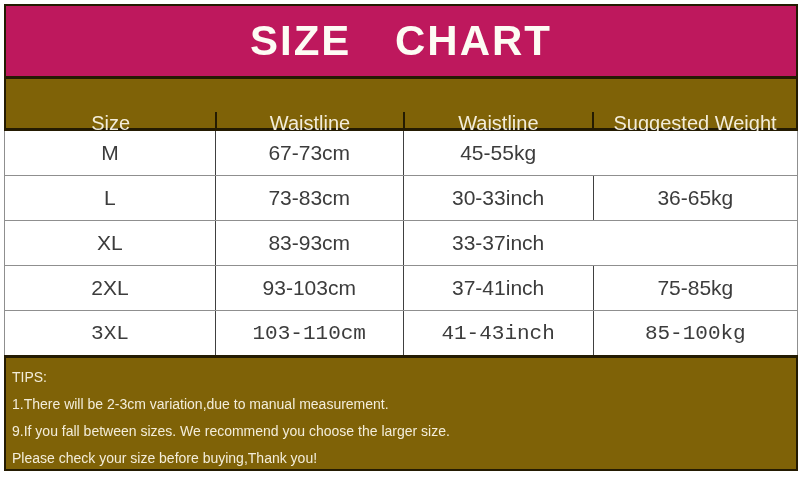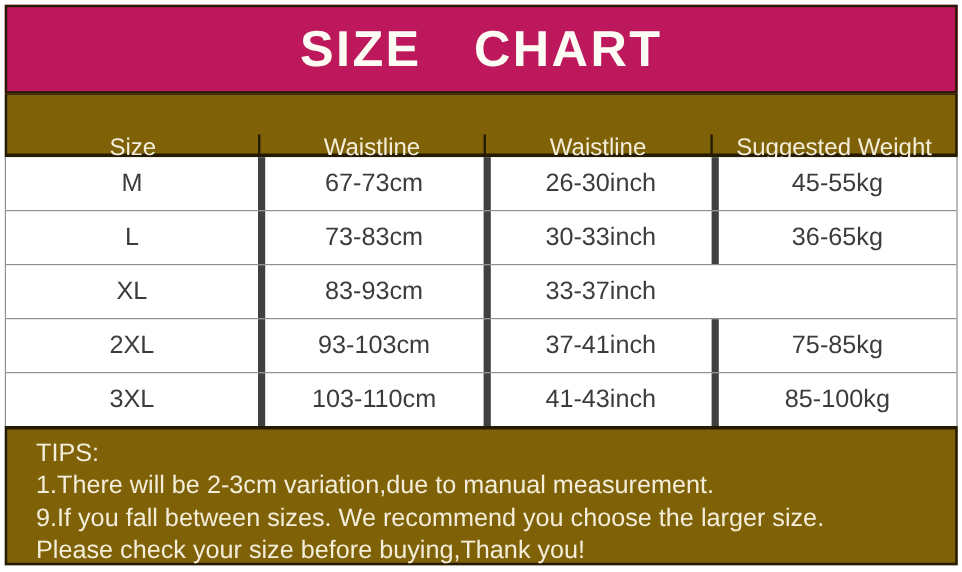--- a/index.html
+++ b/index.html
@@ -77,41 +77,41 @@
     background: #ffffff;
     border-left: 1px solid #8f8f8f;
     border-right: 1px solid #8f8f8f;
   }
   .trow {
     flex: 1 1 0;
     display: grid;
     grid-template-columns: 26.5% 23.7% 24% 25.8%;
     border-bottom: 1px solid #8f8f8f;
   }
-  .trow:last-child { border-bottom: none; }
+  .trow:last-child { border-bottom: none; font-family: Liberation Mono, monospace; }
   .trow .cell {
     display: flex;
     align-items: center;
     justify-content: center;
     color: #3c3c3c;
     font-size: 21px;
-    border-left: 6px solid #404040;
+    border-left: 1px solid #404040;
   }
   .trow .cell:first-child { border-left: none; }
 
   
   .tips {
     height: 116px;
     flex: none;
     background: #7f6207;
     border: 2px solid #241b02;
     border-top: 3px solid #241b02;
-    padding: 6px 24px;
+    padding: 6px 6px;
     color: #f3edda;
-    font-size: 21px;
+    font-size: 14px;
     line-height: 27px;
   }
   .tips div { white-space: nowrap; }
 </style>
 </head>
 <body>
 
 <div class="canvas">
   <div class="frame">
 
@@ -123,21 +123,20 @@
       <div class="cell">Size</div>
       <div class="cell">Waistline</div>
       <div class="cell">Waistline</div>
       <div class="cell">Suggested Weight</div>
     </div>
 
     <div class="tbody">
       <div class="trow">
         <div class="cell">M</div>
         <div class="cell">67-73cm</div>
-        <div class="cell">26-30inch</div>
         <div class="cell">45-55kg</div>
       </div>
       <div class="trow">
         <div class="cell">L</div>
         <div class="cell">73-83cm</div>
         <div class="cell">30-33inch</div>
         <div class="cell">36-65kg</div>
       </div>
       <div class="trow">
         <div class="cell">XL</div>

